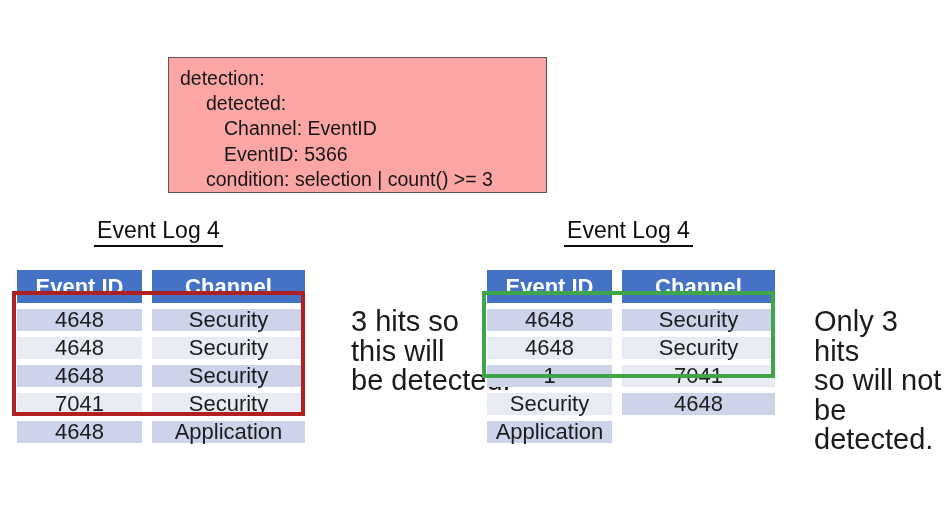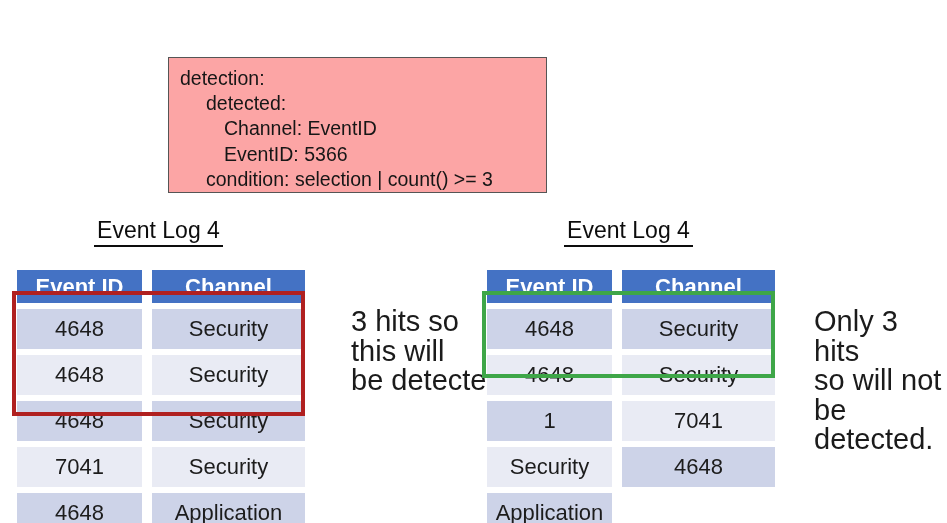--- a/index.html
+++ b/index.html
@@ -29,21 +29,21 @@
   }
   .log-table-1 { left:17px; }
   .log-table-2 { left:487px; }
   .cell {
     display:flex; align-items:center; justify-content:center;
     font-size:22px;
   }
   .th {
     background:#4472C4; color:#ffffff; font-weight:bold; height:33px;
   }
-  .td { height:40px; color:#1c1c1c; }
+  .td { height:22px; color:#1c1c1c; }
   .band-dark  { background:#CDD3E8; }
   .band-light { background:#E9EBF4; }
   
   .hl { position:absolute; box-sizing:border-box; background:transparent; }
   .hl-red   { left:12px;  top:291px; width:293px; height:125px; border:4px solid #B02020; }
   .hl-green { left:482px; top:291px; width:293px; height:87px;  border:4px solid #3EA648; }
   
   .note {
     position:absolute; top:307px; font-size:29px; line-height:29.5px;
     color:#1b1b1b; white-space:pre-line;margin-left:33px;

